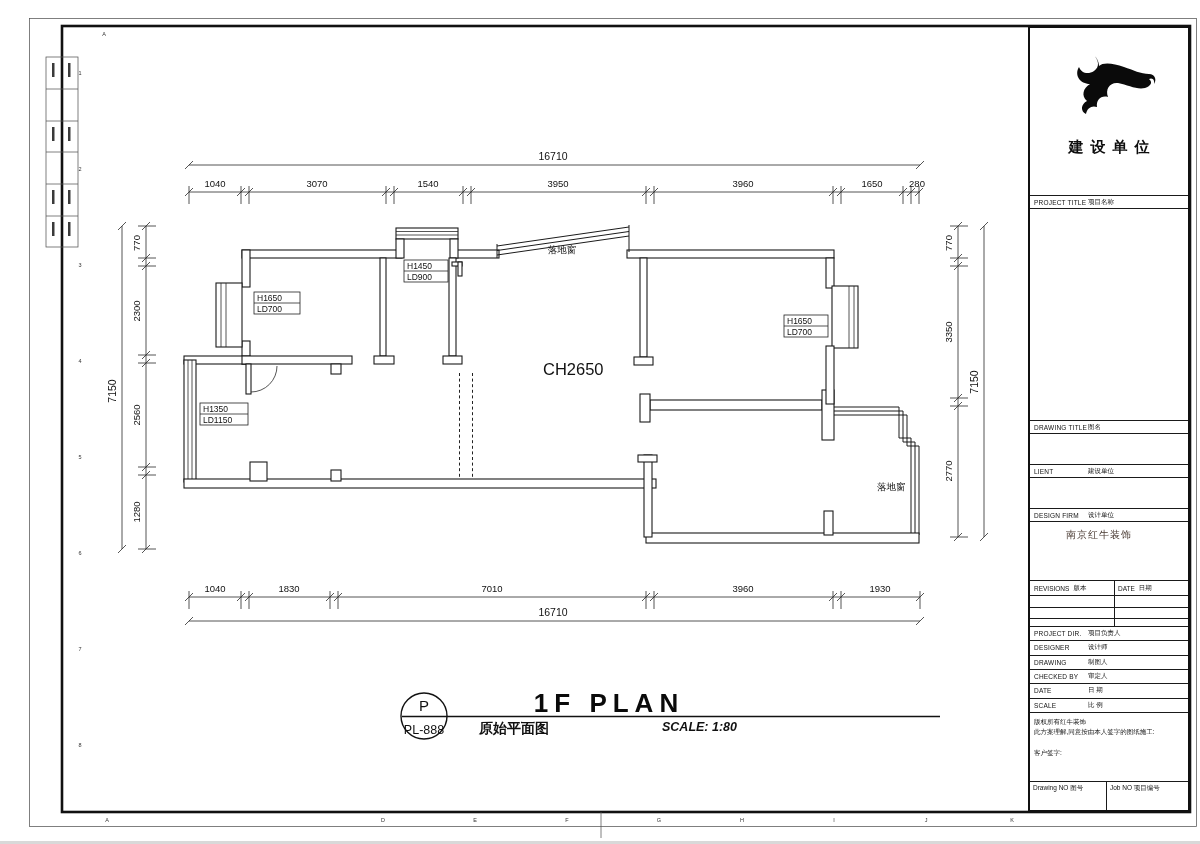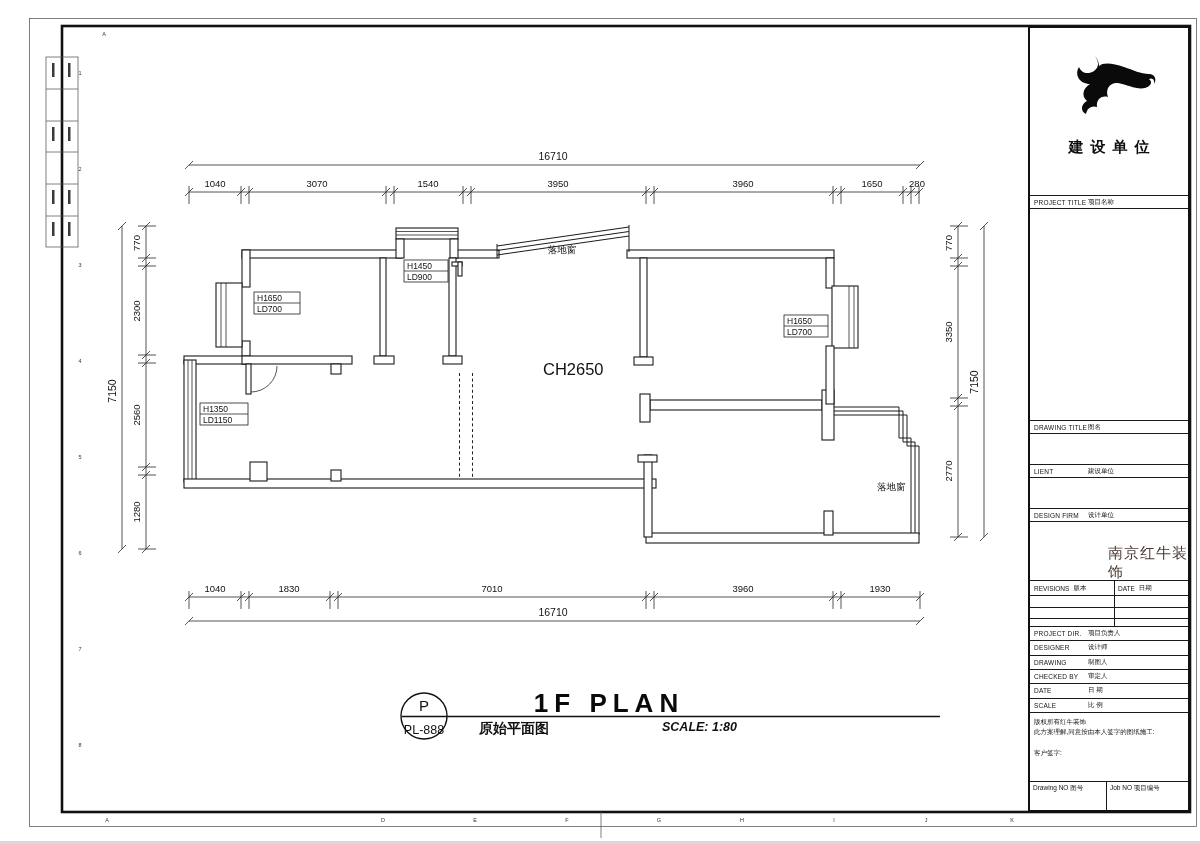--- a/index.html
+++ b/index.html
@@ -22,21 +22,21 @@
   
   #tb{position:absolute;left:1028px;top:26px;width:162px;height:786px;background:#fff;
       border:2px solid #111;box-sizing:border-box;}
   #tb .sec{position:absolute;left:0;width:100%;box-sizing:border-box;}
   #tb .strip{border-top:1px solid #1a1a1a;border-bottom:1px solid #1a1a1a;height:14px;
       display:flex;align-items:center;padding:0 4px;box-sizing:border-box;}
   #tb .en{font-size:6.5px;color:#111;letter-spacing:.2px;width:54px;flex:0 0 auto;}
   #tb .cn{font-size:6.5px;color:#111;}
   #tb .brand{position:absolute;left:0;top:110px;width:100%;text-align:center;font-size:15px;
       font-weight:bold;letter-spacing:7px;text-indent:7px;color:#0d0d0d;}
-  #tb .firm{position:absolute;left:36px;top:516px;font-size:15px;letter-spacing:1px;color:#4a3b33;margin-left:42px;}
+  #tb .firm{position:absolute;left:36px;top:500px;font-size:10px;letter-spacing:1px;color:#4a3b33;}
   #tb .rev{position:absolute;left:0;top:552px;width:100%;height:46px;box-sizing:border-box;
       border-top:1px solid #1a1a1a;}
   #tb .rev .hdr{height:14px;border-bottom:1px solid #1a1a1a;display:flex;}
   #tb .rev .cell{display:flex;align-items:center;padding:0 4px;font-size:6.5px;color:#111;gap:4px;}
   #tb .rev .vdiv{position:absolute;left:84px;top:0;bottom:0;width:1px;background:#1a1a1a;}
   #tb .rev .rline{height:10.6px;border-bottom:1px solid #1a1a1a;}
   #tb .frow{height:14.33px;border-top:1px solid #1a1a1a;display:flex;align-items:center;
       padding:0 4px;box-sizing:border-box;}
   #tb .notes{position:absolute;left:0;top:684px;width:100%;height:69px;border-top:1px solid #1a1a1a;
       box-sizing:border-box;padding:4px 4px 0 4px;font-size:6.5px;color:#111;line-height:10px;}

